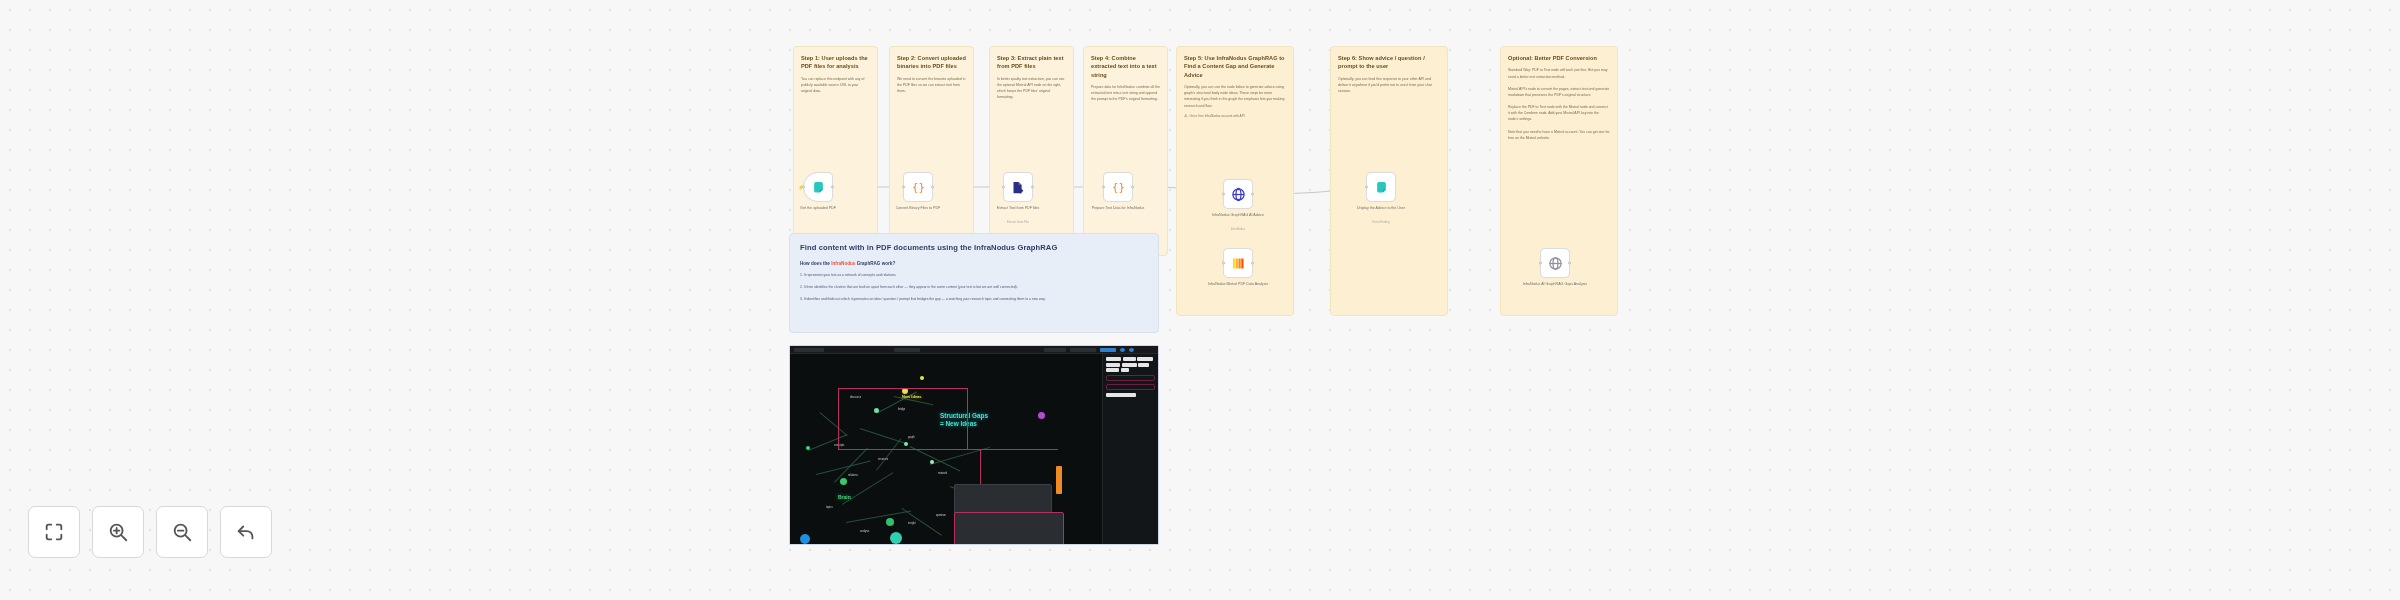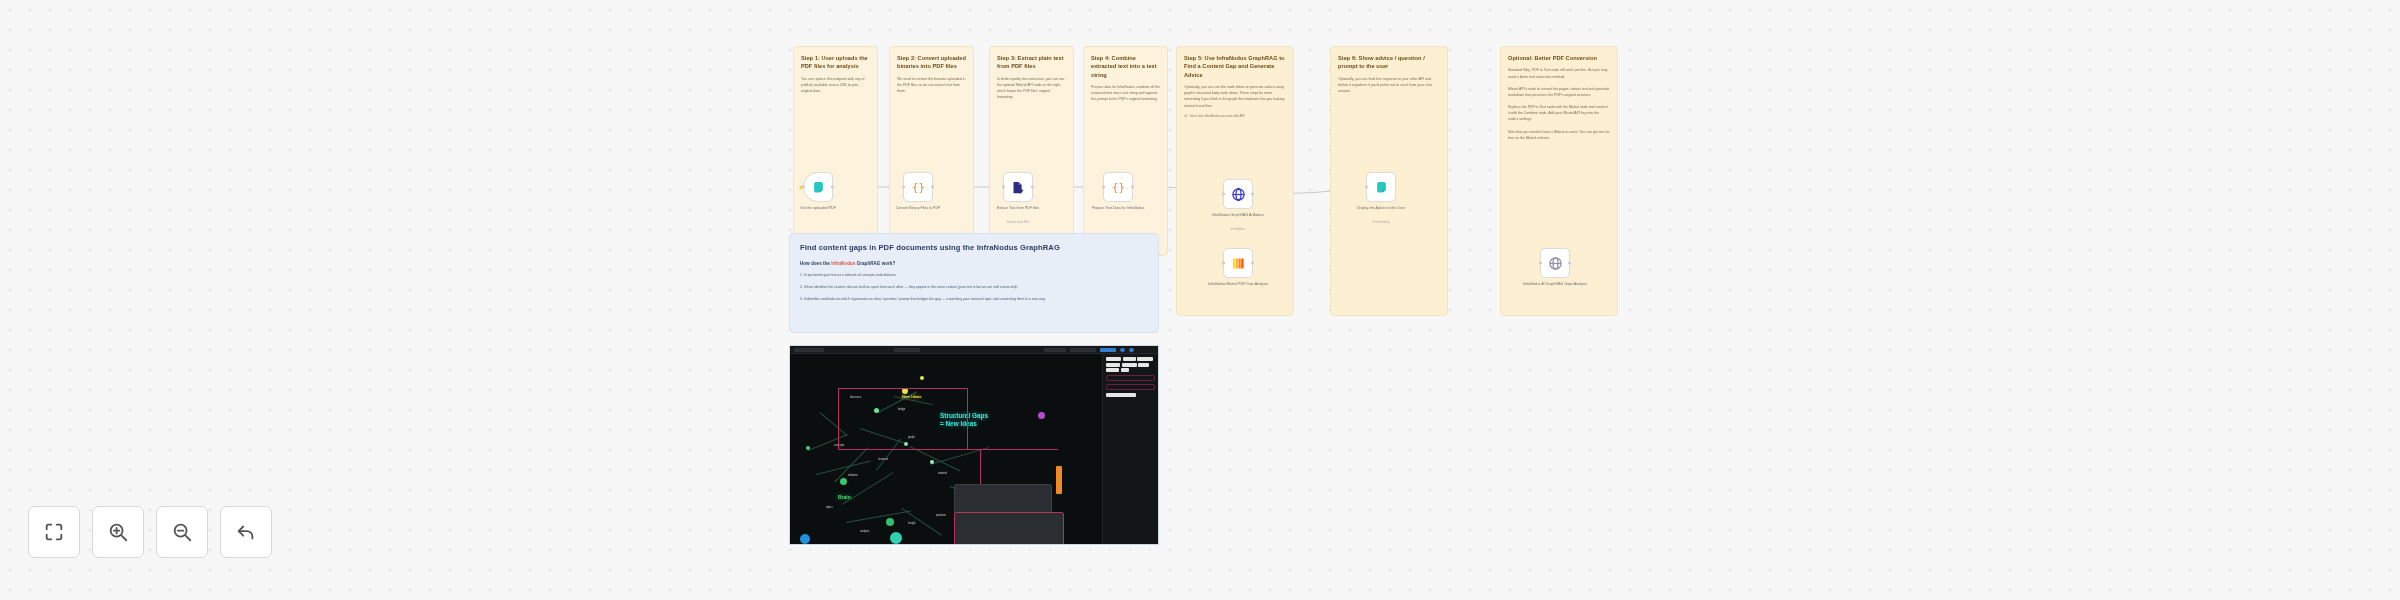--- a/index.html
+++ b/index.html
@@ -379,21 +379,21 @@
       <circle cx="12" cy="12" r="9" fill="none" stroke="#8f8f9e" stroke-width="2"></circle>
       <ellipse cx="12" cy="12" rx="4" ry="9" fill="none" stroke="#8f8f9e" stroke-width="2"></ellipse>
       <line x1="3" y1="12" x2="21" y2="12" stroke="#8f8f9e" stroke-width="2"></line>
     </svg>
     <span class="port in"></span>
     <span class="port out"></span>
     <div class="node-label">InfraNodus AI GraphRAG Gaps Analysis</div>
   </div>
 
   <div id="doc" style="left:789px; top:233px; width:370px; height:100px;">
-    <h1>Find content gaps in PDF documents using the InfraNodus GraphRAG</h1>
+    <h1>Find content with in PDF documents using the InfraNodus GraphRAG</h1>
     <h2>
       <span>How does the </span><span class="brand">InfraNodus</span><span> GraphRAG work?</span>
     </h2>
     <div class="line">1. It represents your text as a network of concepts and relations.</div>
     <div class="line">2. It then identifies the clusters that are built on apart from each other — they appear in the same context (your text is but we are well connected).</div>
     <div class="line">3. It identifies and finds out which it generates an idea / question / prompt that bridges the gap — a watching your research topic and connecting them to a new way.</div>
   </div>
 
   <div id="shot" style="left:789px; top:345px; width:370px; height:200px;">
 

